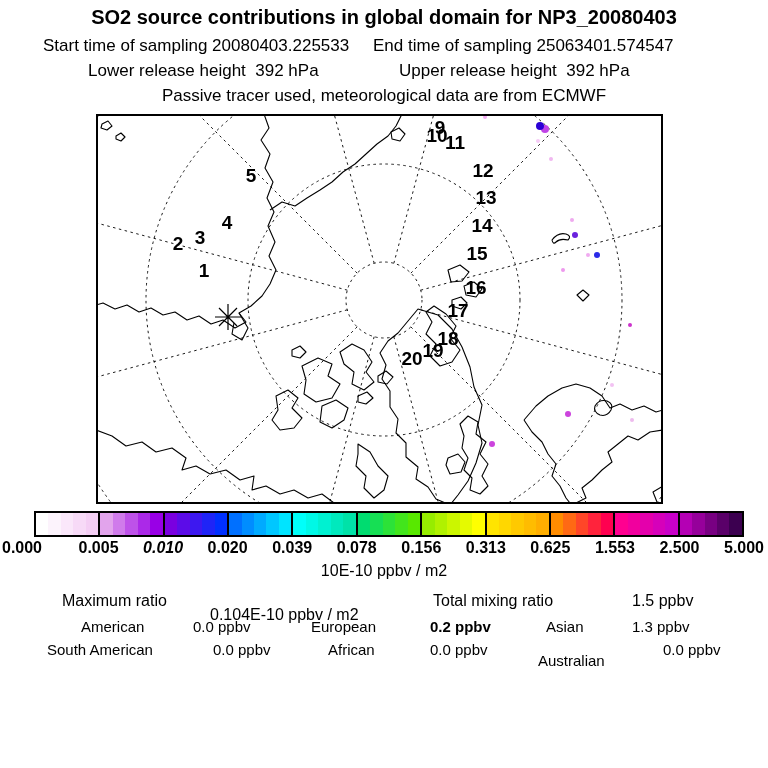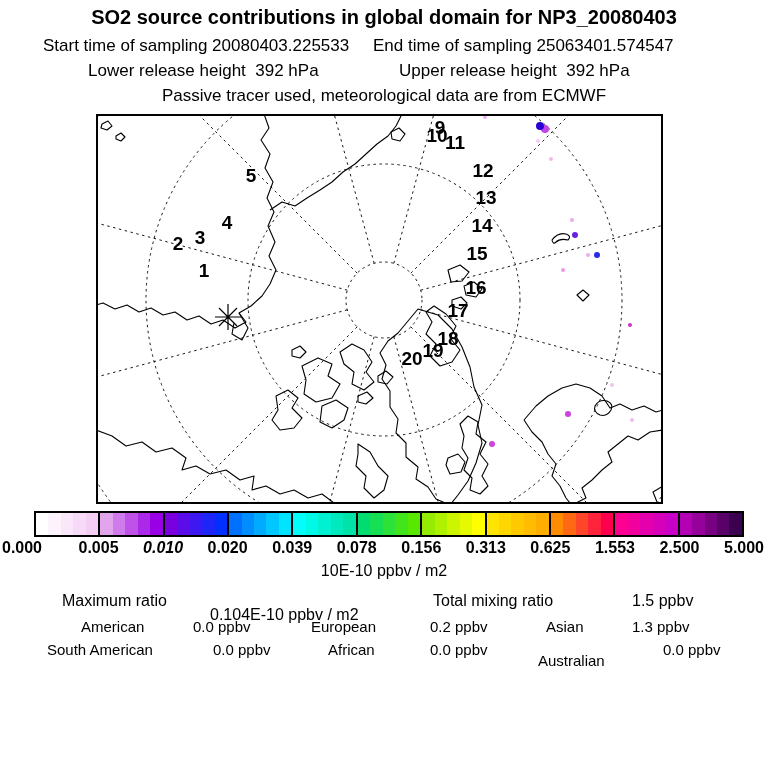--- a/index.html
+++ b/index.html
@@ -213,21 +213,21 @@
 <div id="unit-label" class="abs">10E-10 ppbv / m2</div>
 
 <div class="abs stat" style="top:592px;left:62px;">Maximum ratio</div>
 <div class="abs stat" style="top:592px;left:210px;margin-top:14px;">0.104E-10 ppbv / m2</div>
 <div class="abs stat" style="top:592px;left:433px;">Total mixing ratio</div>
 <div class="abs stat" style="top:592px;left:632px;">1.5 ppbv</div>
 
 <div class="abs stat2" style="top:618px;left:81px;">American</div>
 <div class="abs stat2" style="top:618px;left:193px;">0.0 ppbv</div>
 <div class="abs stat2" style="top:618px;left:311px;">European</div>
-<div class="abs stat2" style="top:618px;left:430px;">0.2 ppbv</div>
+<div class="abs stat2" style="top:618px;left:430px;font-weight:bold;">0.2 ppbv</div>
 <div class="abs stat2" style="top:618px;left:546px;">Asian</div>
 <div class="abs stat2" style="top:618px;left:632px;">1.3 ppbv</div>
 
 <div class="abs stat2" style="top:641px;left:47px;">South American</div>
 <div class="abs stat2" style="top:641px;left:213px;">0.0 ppbv</div>
 <div class="abs stat2" style="top:641px;left:328px;">African</div>
 <div class="abs stat2" style="top:641px;left:430px;">0.0 ppbv</div>
 <div class="abs stat2" style="top:617px;left:538px;margin-top:35px;">Australian</div>
 <div class="abs stat2" style="top:641px;left:663px;">0.0 ppbv</div>
 

